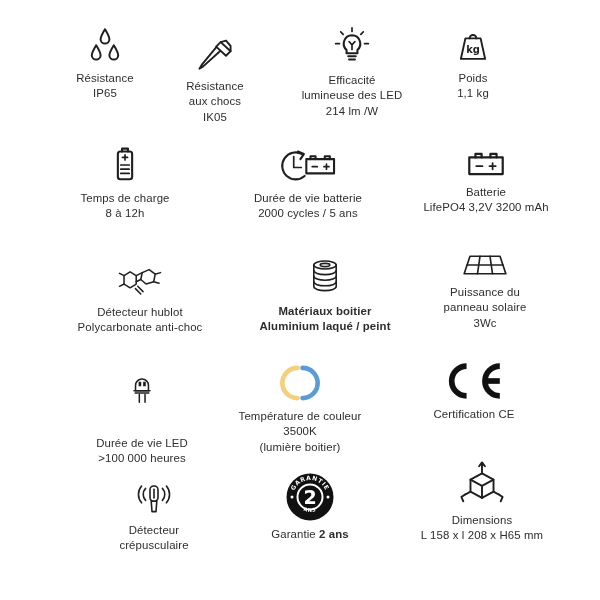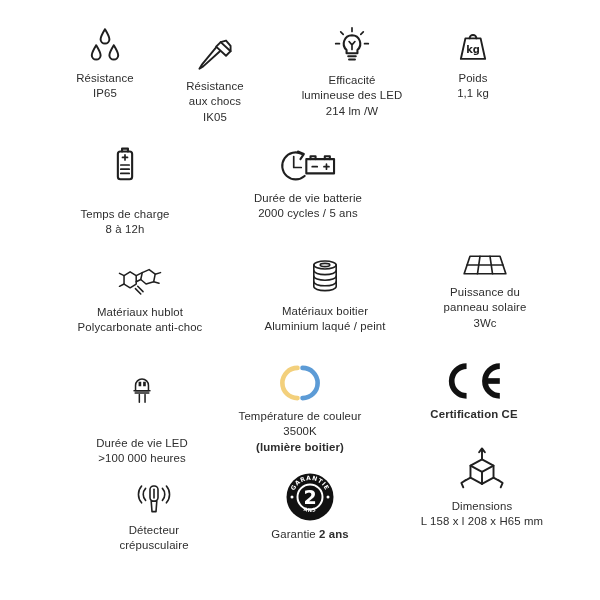--- a/index.html
+++ b/index.html
@@ -38,21 +38,21 @@
   .spec-text {
     font-size: 11.4px;
     color: #2d2d2d;
     white-space: pre-line;
     letter-spacing: 0.01em;
   }
   .spec-text .strong {
     font-weight: bold;
   }
   .label-bold {
-    font-weight: bold;
+    font-weight: normal;
   }
   svg { display: block; }
   .ln {
     fill: none;
     stroke: #1f1f1f;
     stroke-width: 5;
     stroke-linecap: round;
     stroke-linejoin: round;
   }
   .ln-thin {
@@ -113,21 +113,21 @@
       <svg width="38" height="40" viewBox="0 0 100 100" aria-hidden="true">
         <path class="ln" d="M30 30 L70 30 L82 84 L18 84 Z"></path>
         <path class="ln" d="M41 30 a9 9 0 0 1 18 0"></path>
         <text x="50" y="68" text-anchor="middle" font-family="DejaVu Sans, sans-serif" font-size="26" font-weight="bold" fill="#1f1f1f">kg</text>
       </svg>
     </div>
     <div class="spec-text">Poids
 1,1 kg</div>
   </div>
 
-  <div class="spec" style="left:55px; top:144px; width:140px;gap:16px;">
+  <div class="spec" style="left:55px; top:144px; width:140px;">
     <div class="spec-icon" style="height:42px;">
       <svg width="30" height="42" viewBox="0 0 70 100" aria-hidden="true">
         <rect class="ln" x="18" y="18" width="34" height="66" rx="6"></rect>
         <path class="ln" d="M28 18 l0 -7 l14 0 l0 7"></path>
         <path class="ln-thin" d="M35 26 l0 12 M29 32 l12 0"></path>
         <path class="ln-thin" d="M25 50 l20 0 M25 60 l20 0 M25 70 l20 0"></path>
       </svg>
     </div>
     <div class="spec-text">Temps de charge
 8 à 12h</div>
@@ -141,37 +141,48 @@
         <path class="ln-thin" d="M46 30 l0 26 l18 0"></path>
         <rect class="ln" x="76" y="36" width="66" height="34"></rect>
         <path class="ln" d="M86 36 l0 -7 l12 0 l0 7 M120 36 l0 -7 l12 0 l0 7"></path>
         <path class="ln-thin" d="M90 54 l12 0 M118 54 l12 0 M124 48 l0 12"></path>
       </svg>
     </div>
     <div class="spec-text">Durée de vie batterie
 2000 cycles / 5 ans</div>
   </div>
 
+  <div class="spec" style="left:396px; top:144px; width:180px;">
+    <div class="spec-icon" style="height:36px;">
+      <svg width="44" height="32" viewBox="0 0 100 70" aria-hidden="true">
+        <rect class="ln" x="12" y="20" width="76" height="38"></rect>
+        <path class="ln" d="M26 20 l0 -8 l14 0 l0 8 M60 20 l0 -8 l14 0 l0 8"></path>
+        <path class="ln-thin" d="M28 40 l14 0 M58 40 l14 0 M65 33 l0 14"></path>
+      </svg>
+    </div>
+    <div class="spec-text">Batterie
+LifePO4 3,2V 3200 mAh</div>
+  </div>
 
   <div class="spec" style="left:56px; top:262px; width:168px;">
     <div class="spec-icon" style="height:38px;">
       <svg width="56" height="38" viewBox="0 0 140 100" aria-hidden="true">
         <path class="ln-thin" d="M28 36 L44 26 L60 36 L60 58 L44 68 L28 58 Z"></path>
         <path class="ln-thin" d="M76 28 L94 20 L110 32 L106 52 L86 58 L72 46 Z"></path>
         <path class="ln-thin" d="M60 36 L76 28 M60 52 L72 46"></path>
         <path class="ln-thin" d="M110 32 L124 28 M106 52 L120 56"></path>
         <path class="ln-thin" d="M28 36 L16 30 M28 58 L16 64"></path>
         <path class="ln-thin" d="M64 64 L78 78 M58 70 L72 84"></path>
       </svg>
     </div>
-    <div class="spec-text">Matériaux hublot
+    <div class="spec-text">Détecteur hublot
 Polycarbonate anti-choc</div>
   </div>
 
-  <div class="spec" style="left:240px; top:255px; width:170px;">
+  <div class="spec" style="left:240px; top:255px; width:170px;font-weight:bold;">
     <div class="spec-icon" style="height:44px;">
       <svg width="36" height="44" viewBox="0 0 90 100" aria-hidden="true">
         <ellipse class="ln-thin" cx="45" cy="20" rx="28" ry="10"></ellipse>
         <ellipse class="ln-thin" cx="45" cy="20" rx="12" ry="4"></ellipse>
         <path class="ln-thin" d="M17 20 L17 74 a28 10 0 0 0 56 0 L73 20"></path>
         <path class="ln-thin" d="M17 34 a28 10 0 0 0 56 0 M17 48 a28 10 0 0 0 56 0 M17 62 a28 10 0 0 0 56 0"></path>
       </svg>
     </div>
     <div class="spec-text">Matériaux boitier
 Aluminium laqué / peint</div>
@@ -255,21 +266,21 @@
         </text>
         <text fill="#ffffff" font-family="DejaVu Sans, sans-serif" font-size="10" font-weight="bold" letter-spacing="1.4">
           <textPath href="#arcBottom" startOffset="50%" text-anchor="middle">ANS</textPath>
         </text>
         <text x="50" y="64" text-anchor="middle" fill="#ffffff" font-family="DejaVu Sans, sans-serif" font-size="38" font-weight="bold">2</text>
       </svg>
     </div>
     <div class="spec-text"><span>Garantie </span><span class="strong">2 ans</span></div>
   </div>
 
-  <div class="spec" style="left:392px; top:446px; width:180px;">
+  <div class="spec" style="left:392px; top:460px; width:180px;">
     <div class="spec-icon" style="height:48px;">
       <svg width="50" height="48" viewBox="0 0 100 100" aria-hidden="true">
         <path class="ln-thin" d="M50 28 L74 41 L74 66 L50 79 L26 66 L26 41 Z"></path>
         <path class="ln-thin" d="M26 41 L50 54 L74 41 M50 54 L50 79"></path>
         <path class="ln-thin" d="M50 28 L50 6 M44 13 L50 5 L56 13"></path>
         <path class="ln-thin" d="M26 66 L8 76 M16 71 L7 77 L11 86"></path>
         <path class="ln-thin" d="M74 66 L92 76 M84 71 L93 77 L89 86"></path>
       </svg>
     </div>
     <div class="spec-text">Dimensions

